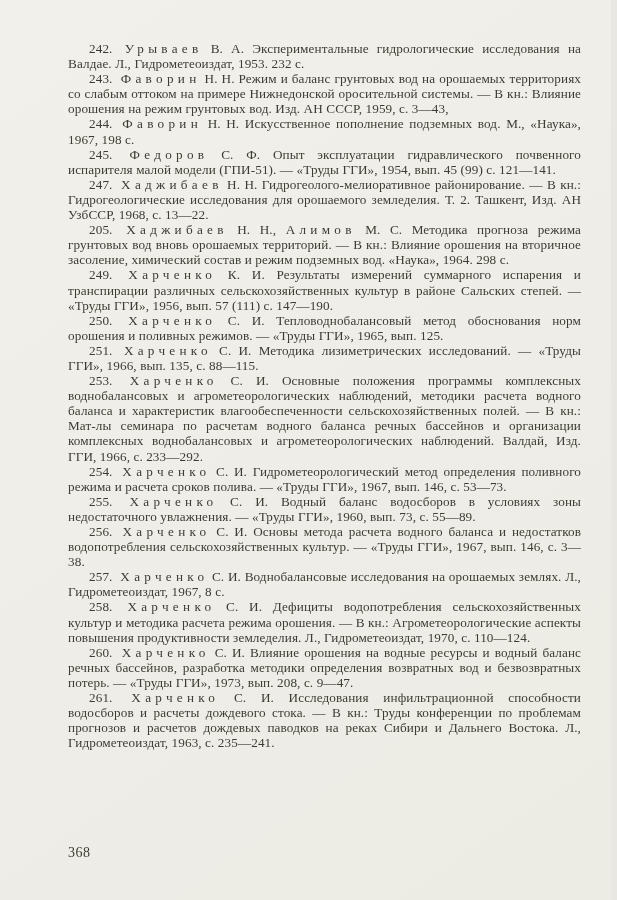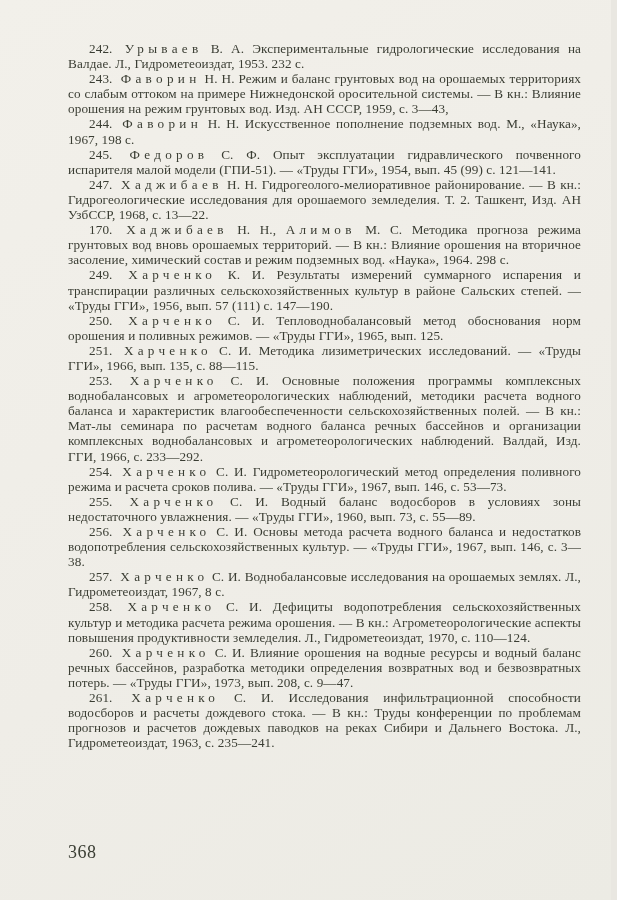--- a/index.html
+++ b/index.html
@@ -43,36 +43,36 @@
   .entry .spaced {
     letter-spacing: 4.3px;
   }
   .entry .plain {
     letter-spacing: 0.1px;
   }
   .page-number {
     position: absolute;
     left: 68px;
     top: 845px;
-    font-size: 18px;
+    font-size: 14px;
     line-height: 15px;
     letter-spacing: 0.5px;
   }
 </style>
 </head>
 <body>
 
 <div class="page">
   <div class="content" id="bib-list">
       <p class="entry"><span class="num">242.</span><span class="spaced"> Урываев</span><span class="plain"> В. А. Экспериментальные гидрологические исследования на Валдае. Л., Гидрометеоиздат, 1953. 232 с.</span></p>
       <p class="entry"><span class="num">243.</span><span class="spaced"> Фаворин</span><span class="plain"> Н. Н. Режим и баланс грунтовых вод на орошаемых территориях со слабым оттоком на примере Нижнедонской оросительной системы. — В кн.: Влияние орошения на режим грунтовых вод. Изд. АН СССР, 1959, с. 3—43,</span></p>
       <p class="entry"><span class="num">244.</span><span class="spaced"> Фаворин</span><span class="plain"> Н. Н. Искусственное пополнение подземных вод. М., «Наука», 1967, 198 с.</span></p>
       <p class="entry"><span class="num">245.</span><span class="spaced"> Федоров</span><span class="plain"> С. Ф. Опыт эксплуатации гидравлического почвенного испарителя малой модели (ГПИ-51). — «Труды ГГИ», 1954, вып. 45 (99) с. 121—141.</span></p>
       <p class="entry"><span class="num">247.</span><span class="spaced"> Хаджибаев</span><span class="plain"> Н. Н. Гидрогеолого-мелиоративное районирование. — В кн.: Гидрогеологические исследования для орошаемого земледелия. Т. 2. Ташкент, Изд. АН УзбССР, 1968, с. 13—22.</span></p>
-      <p class="entry"><span class="num">170.</span><span class="spaced"> Хаджибаев</span><span class="plain"> Н. Н., </span><span class="spaced">Алимов</span><span class="plain"> М. С. Методика прогноза режима грунтовых вод вновь орошаемых территорий. — В кн.: Влияние орошения на вторичное засоление, химический состав и режим подземных вод. «Наука», 1964. 298 с.</span></p>
+      <p class="entry"><span class="num">205.</span><span class="spaced"> Хаджибаев</span><span class="plain"> Н. Н., </span><span class="spaced">Алимов</span><span class="plain"> М. С. Методика прогноза режима грунтовых вод вновь орошаемых территорий. — В кн.: Влияние орошения на вторичное засоление, химический состав и режим подземных вод. «Наука», 1964. 298 с.</span></p>
       <p class="entry"><span class="num">249.</span><span class="spaced"> Харченко</span><span class="plain"> К. И. Результаты измерений суммарного испарения и транспирации различных сельскохозяйственных культур в районе Сальских степей. — «Труды ГГИ», 1956, вып. 57 (111)  с. 147—190.</span></p>
       <p class="entry"><span class="num">250.</span><span class="spaced"> Харченко</span><span class="plain"> С. И. Тепловоднобалансовый метод обоснования норм орошения и поливных режимов. — «Труды ГГИ», 1965, вып. 125.</span></p>
       <p class="entry"><span class="num">251.</span><span class="spaced"> Харченко</span><span class="plain"> С. И. Методика лизиметрических исследований. — «Труды ГГИ», 1966, вып. 135, с. 88—115.</span></p>
       <p class="entry"><span class="num">253.</span><span class="spaced"> Харченко</span><span class="plain"> С. И. Основные положения программы комплексных воднобалансовых и агрометеорологических наблюдений, методики расчета водного баланса и характеристик влагообеспеченности сельскохозяйственных полей. — В кн.: Мат-лы семинара по расчетам водного баланса речных бассейнов и организации комплексных воднобалансовых и агрометеорологических наблюдений. Валдай, Изд. ГГИ, 1966, с. 233—292.</span></p>
       <p class="entry"><span class="num">254.</span><span class="spaced"> Харченко</span><span class="plain"> С. И. Гидрометеорологический метод определения поливного режима и расчета сроков полива. — «Труды ГГИ», 1967, вып. 146, с. 53—73.</span></p>
       <p class="entry"><span class="num">255.</span><span class="spaced"> Харченко</span><span class="plain"> С. И. Водный баланс водосборов в условиях зоны недостаточного увлажнения. — «Труды ГГИ», 1960, вып. 73, с. 55—89.</span></p>
       <p class="entry"><span class="num">256.</span><span class="spaced"> Харченко</span><span class="plain"> С. И. Основы метода расчета водного баланса и недостатков водопотребления сельскохозяйственных культур. — «Труды ГГИ», 1967, вып. 146, с. 3—38.</span></p>
       <p class="entry"><span class="num">257.</span><span class="spaced"> Харченко</span><span class="plain"> С. И. Воднобалансовые исследования на орошаемых землях. Л., Гидрометеоиздат, 1967, 8 с.</span></p>
       <p class="entry"><span class="num">258.</span><span class="spaced"> Харченко</span><span class="plain"> С. И. Дефициты водопотребления сельскохозяйственных культур и методика расчета режима орошения. — В кн.: Агрометеорологические аспекты повышения продуктивности земледелия. Л., Гидрометеоиздат, 1970, с. 110—124.</span></p>
       <p class="entry"><span class="num">260.</span><span class="spaced"> Харченко</span><span class="plain"> С. И. Влияние орошения на водные ресурсы и водный баланс речных бассейнов, разработка методики определения возвратных вод и безвозвратных потерь. — «Труды ГГИ», 1973, вып. 208, с. 9—47.</span></p>

